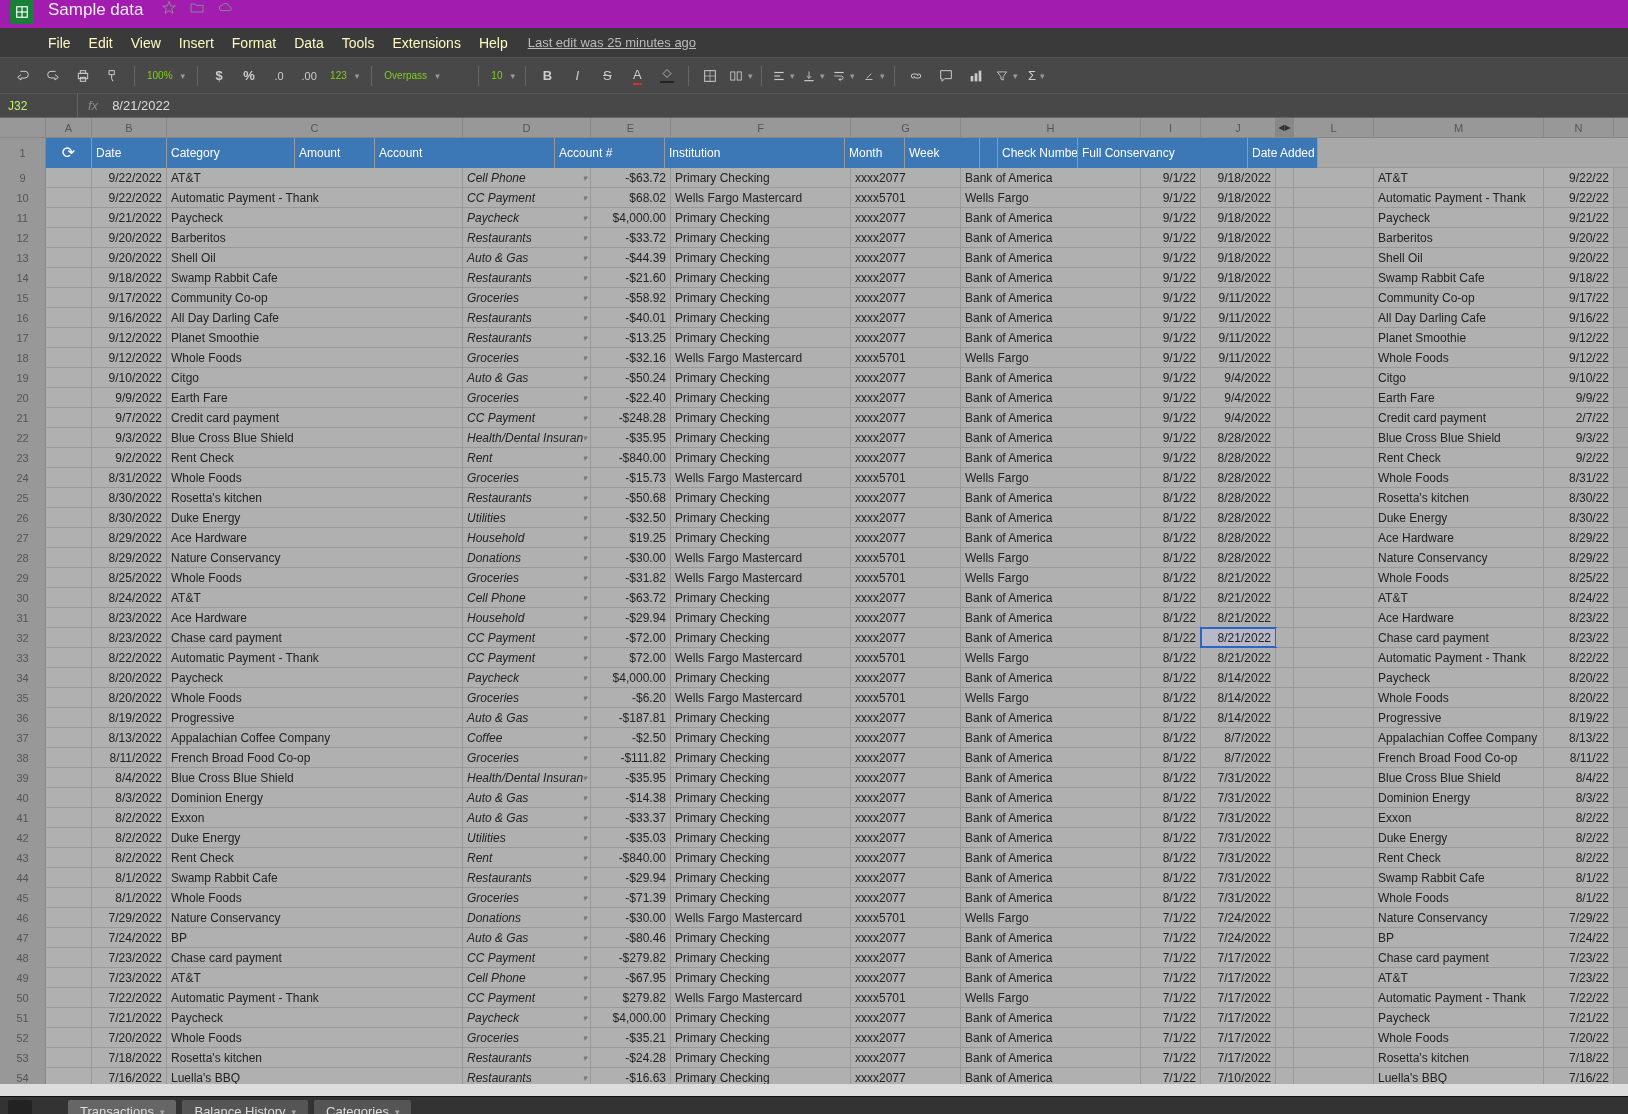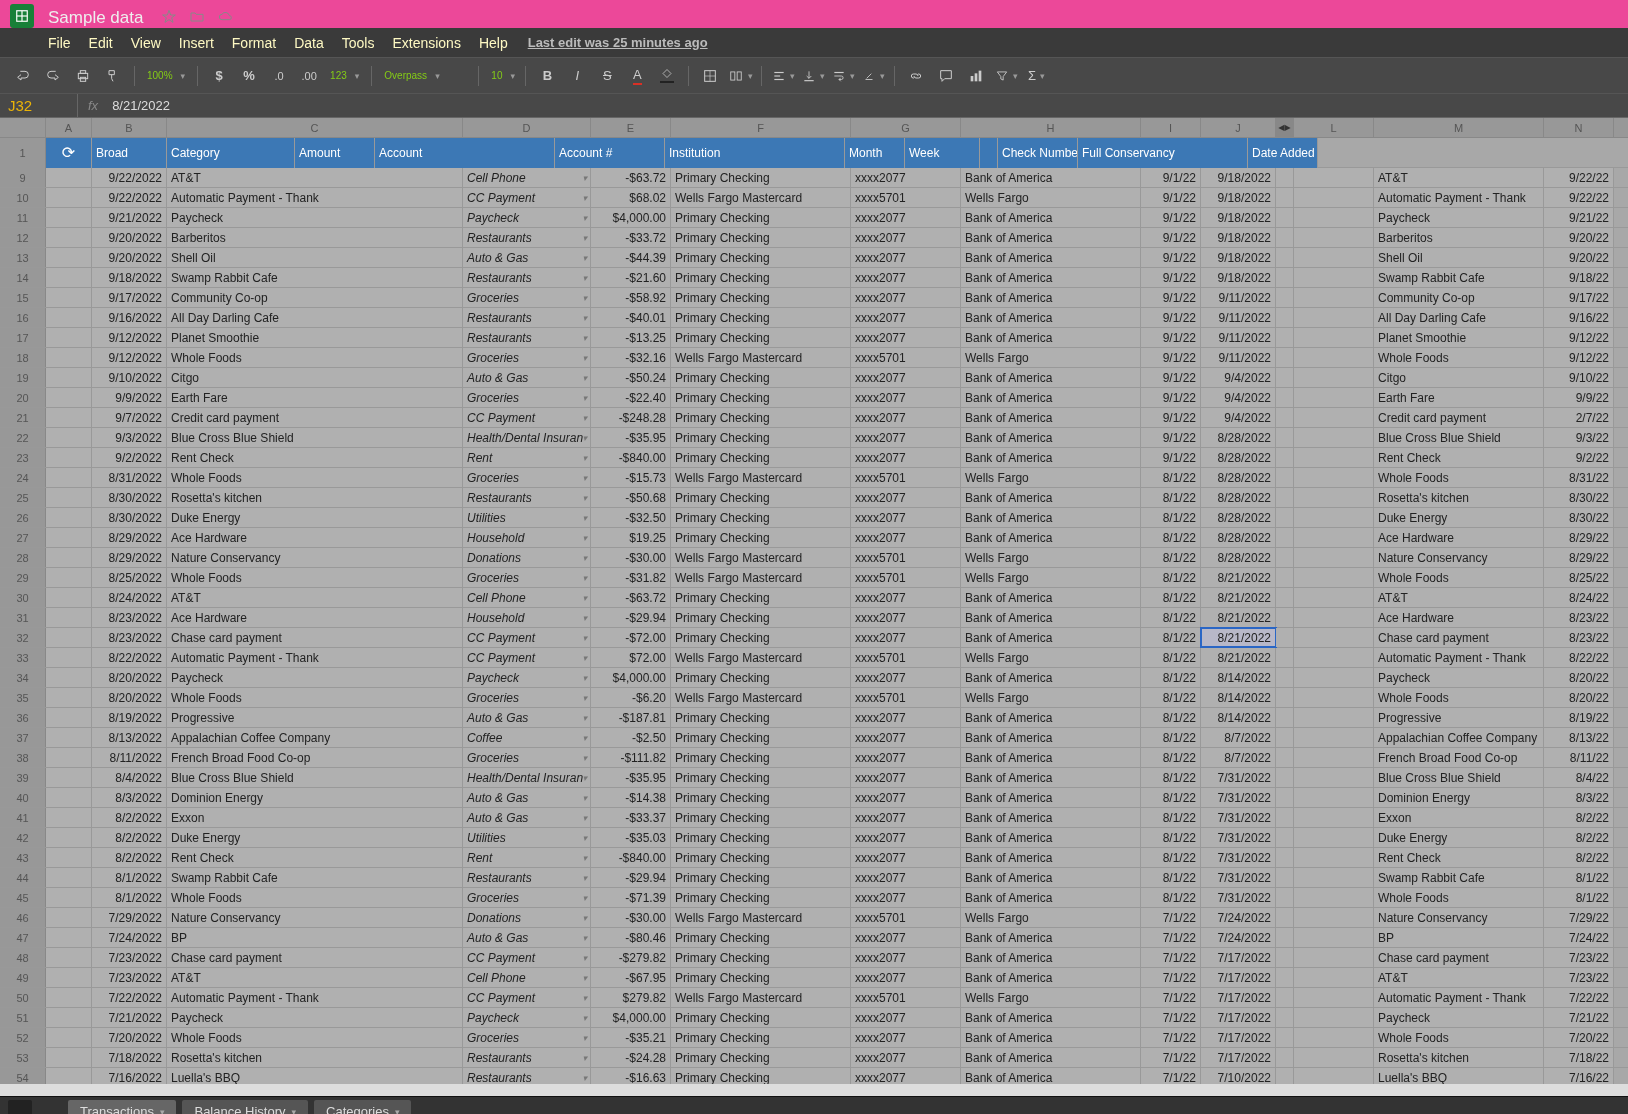--- a/index.html
+++ b/index.html
@@ -1,38 +1,38 @@
 <!DOCTYPE html>
 <html><head>
 <meta charset="utf-8">
 <style>
 * { margin: 0; padding: 0; box-sizing: border-box; }
 body { font-family: Arial, sans-serif; font-size: 13px; background: #444; color: #333; overflow: hidden; width: 1628px; height: 1114px; }
 
 
-.title-bar { background: #ec4899; height: 28px; display: flex; align-items: flex-end; padding: 0 10px; color: #ddd; }
+.title-bar { background: #a21caf; height: 28px; display: flex; align-items: flex-start; padding: 0 10px; color: #ddd; }
 .sheets-logo { width: 24px; height: 24px; background: #188038; border-radius: 3px; display: flex; align-items: center; justify-content: center; color: white; font-size: 11px; margin-right: 14px; }
 .doc-name { font-size: 17px; color: #eee; margin-right: 10px; }
 .title-icons svg { fill: #888; margin-left: 8px; }
 
 
 .menu-bar { background: #3a3a3a; height: 30px; display: flex; align-items: center; padding: 0 40px; color: #ddd; gap: 2px; border-bottom: 1px solid #555; }
 .menu-item { padding: 4px 8px; font-size: 14px; cursor: pointer; color: #fef9c3; }
-.last-edit { margin-left: 10px; color: #bbb; text-decoration: underline; font-size: 13px; font-weight: bold; }
+.last-edit { margin-left: 10px; color: #bbb; text-decoration: underline; font-size: 13px; }
 
 
 .toolbar { background: #484848; height: 36px; border-bottom: 1px solid #555; display: flex; align-items: center; padding: 0 10px; gap: 4px; color: #ccc; }
 .tb-btn { width: 26px; height: 26px; display: flex; align-items: center; justify-content: center; cursor: pointer; border-radius: 2px; }
 .tb-sep { width: 1px; height: 20px; background: #666; margin: 0 4px; }
 .tb-input { background: transparent; border: none; color: #84cc16; font-size: 10px; padding: 2px 4px; display: flex; align-items: center; gap: 4px; }
 .tb-caret::after { content: "▾"; font-size: 9px; margin-left: 4px; color: #999; }
 
 
 .formula-bar { background: #484848; height: 24px; border-bottom: 1px solid #666; display: flex; align-items: center; }
-.name-box { width: 78px; height: 100%; padding-left: 8px; color: #eab308; font-size: 15px; display: flex; align-items: center; border-right: 1px solid #666; }
+.name-box { width: 78px; height: 100%; padding-left: 8px; color: #bef264; font-size: 12px; display: flex; align-items: center; border-right: 1px solid #666; }
 .fx-label { padding: 0 10px; color: #888; font-style: italic; font-size: 13px; }
 .formula-input { flex: 1; padding-left: 4px; color: #ddd; font-size: 13px; }
 
 
 .grid-wrap { background: #a8a8a8; height: calc(100% - 28px - 30px - 36px - 24px - 30px); overflow: hidden; position: relative; }
 
 
 .col-headers { display: flex; height: 20px; background: #989898; border-bottom: 1px solid #888; }
 .corner { width: 46px; background: #989898; border-right: 1px solid #888; }
 .col-h { text-align: center; font-size: 11px; color: #555; border-right: 1px solid #888; line-height: 20px; flex-shrink: 0; cursor: pointer; }
@@ -261,21 +261,21 @@
     <div class="expand-arrows">◀▶</div>
     <div class="col-h c-L">L</div>
     <div class="col-h c-M">M</div>
     <div class="col-h c-N">N</div>
   </div>
 
   <div class="rows" id="rows-container">
       <div class="row header-row">
   <div class="row-h" style="height:30px;line-height:30px">1</div>
   <div class="cell c-A" style="text-align:center;font-size:16px">⟳</div>
-  <div class="cell c-B">Broad</div>
+  <div class="cell c-B">Date</div>
   <div class="cell c-D">Category</div>
   <div class="cell c-E">Amount</div>
   <div class="cell c-F">Account</div>
   <div class="cell c-G">Account #</div>
   <div class="cell c-H">Institution</div>
   <div class="cell c-I">Month</div>
   <div class="cell c-J">Week</div>
   <div class="cell c-K" style="background:#3c78b5"></div>
   <div class="cell c-L">Check Number</div>
   <div class="cell c-M">Full Conservancy</div>

